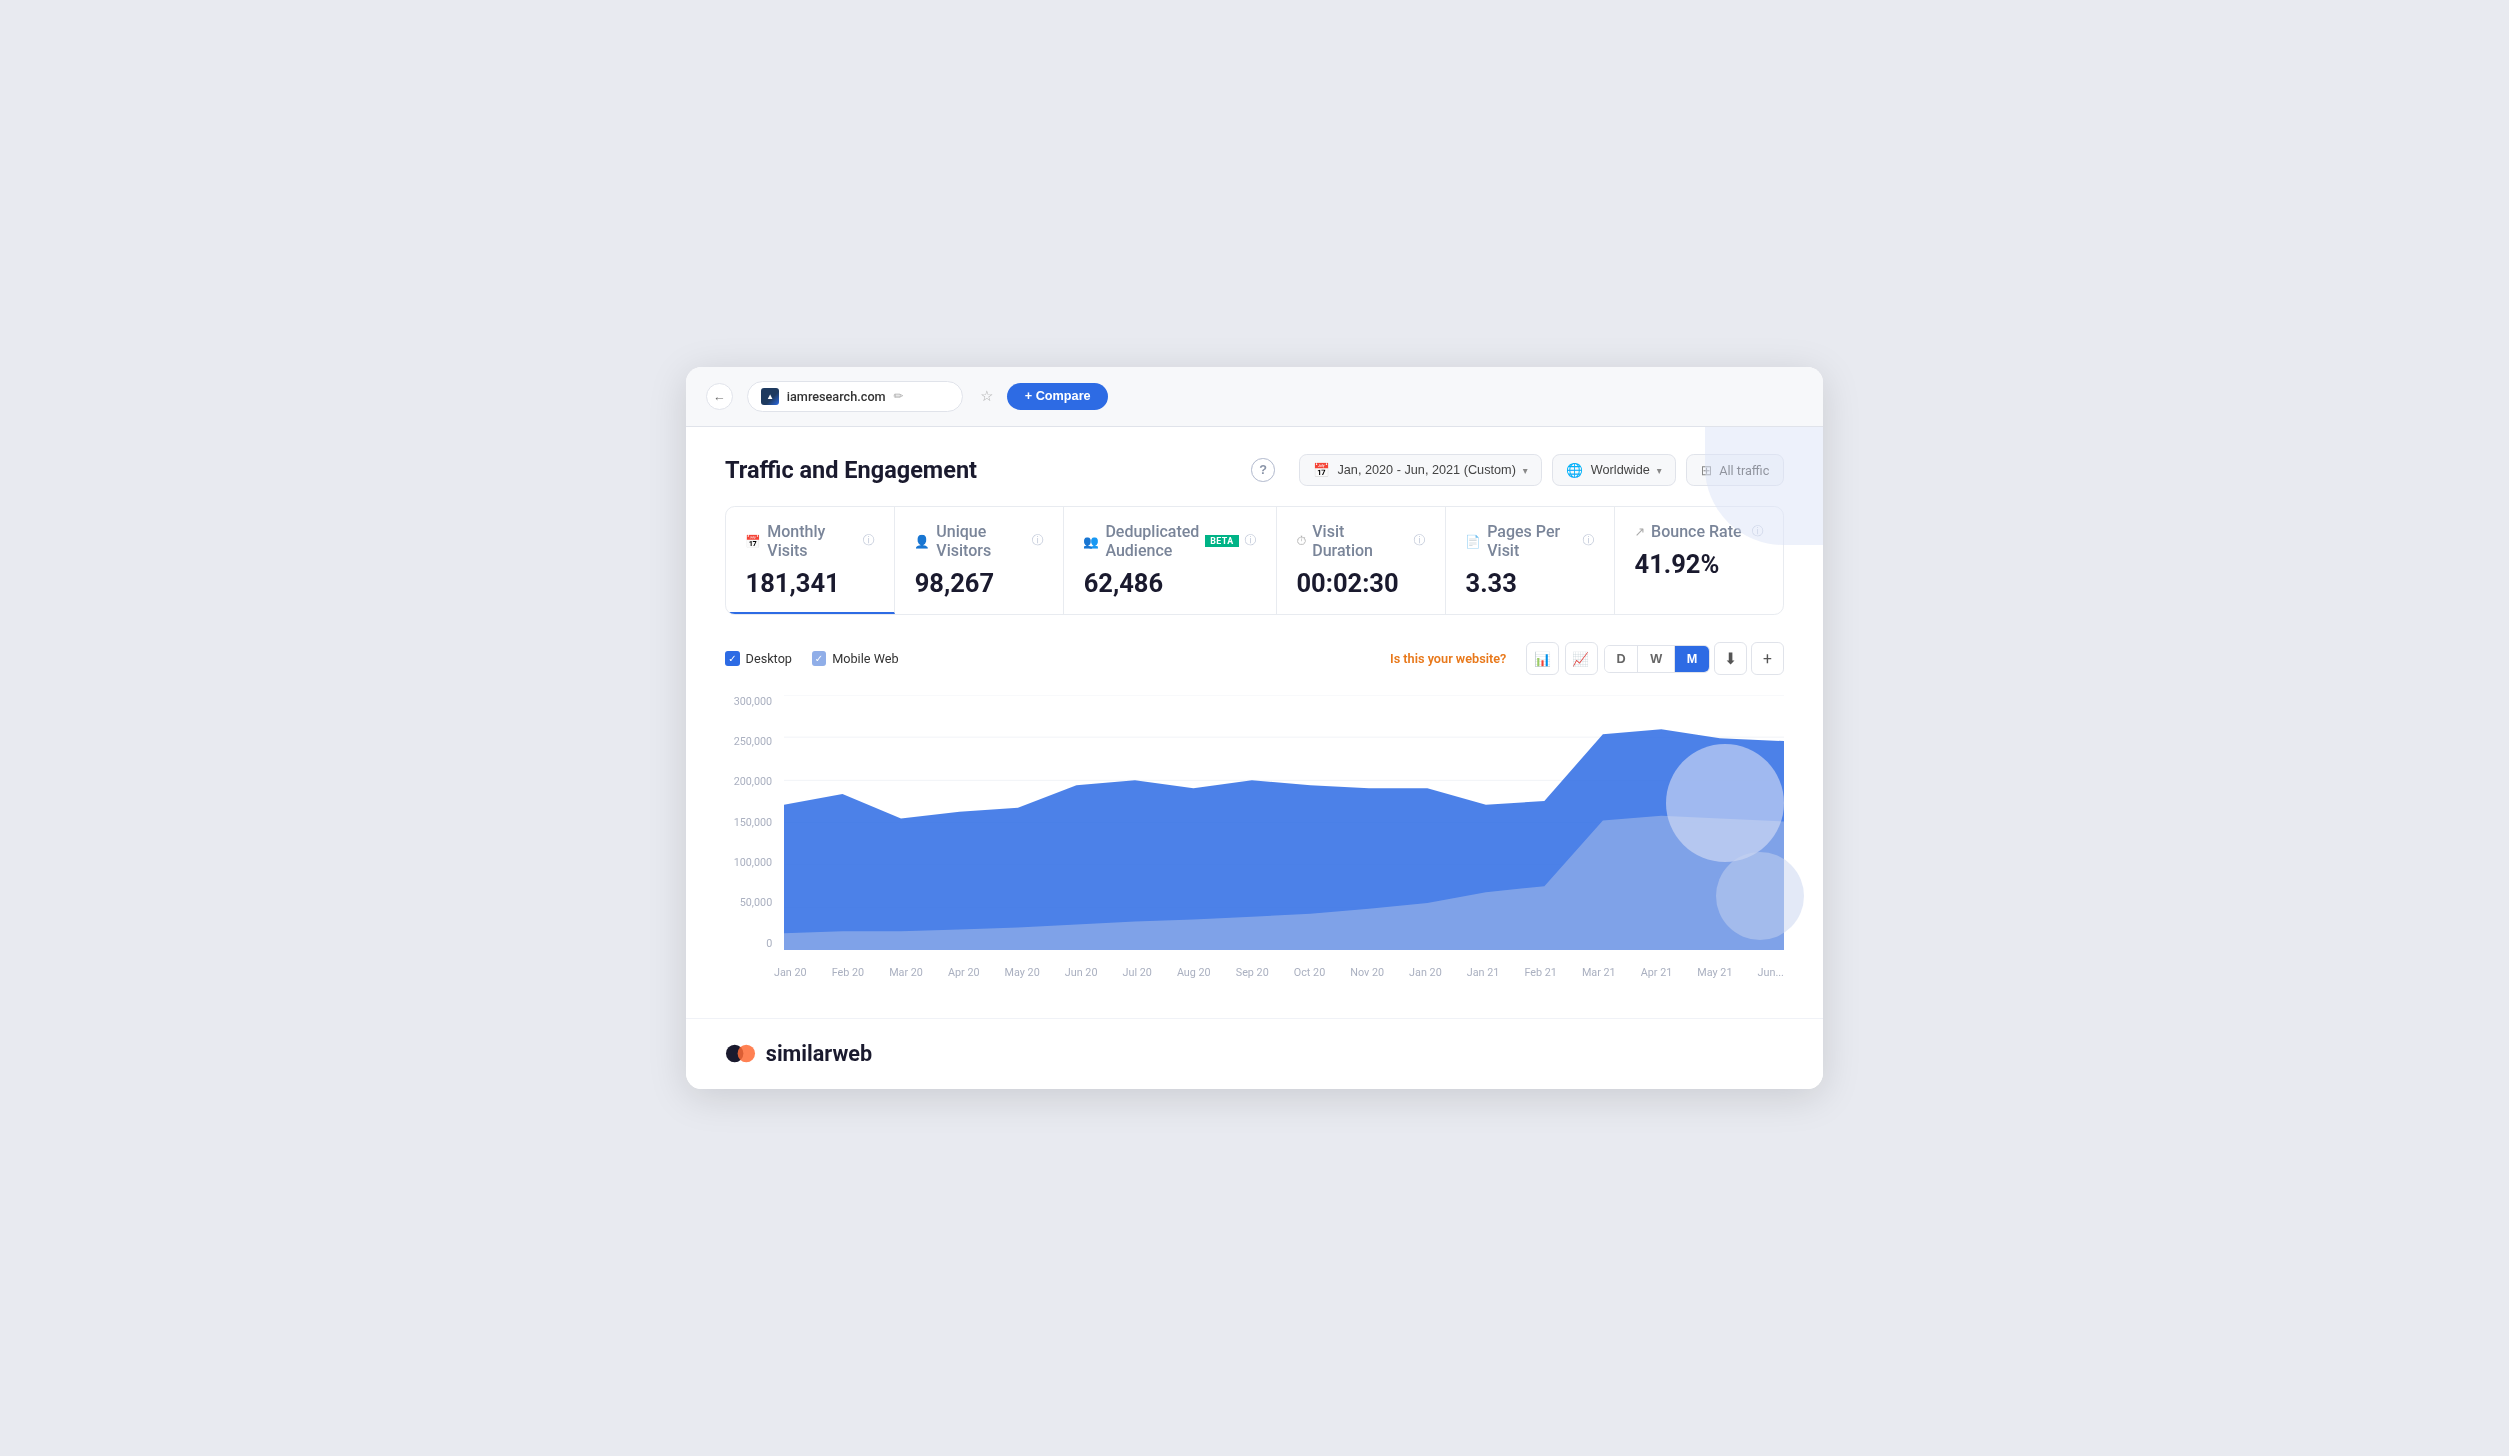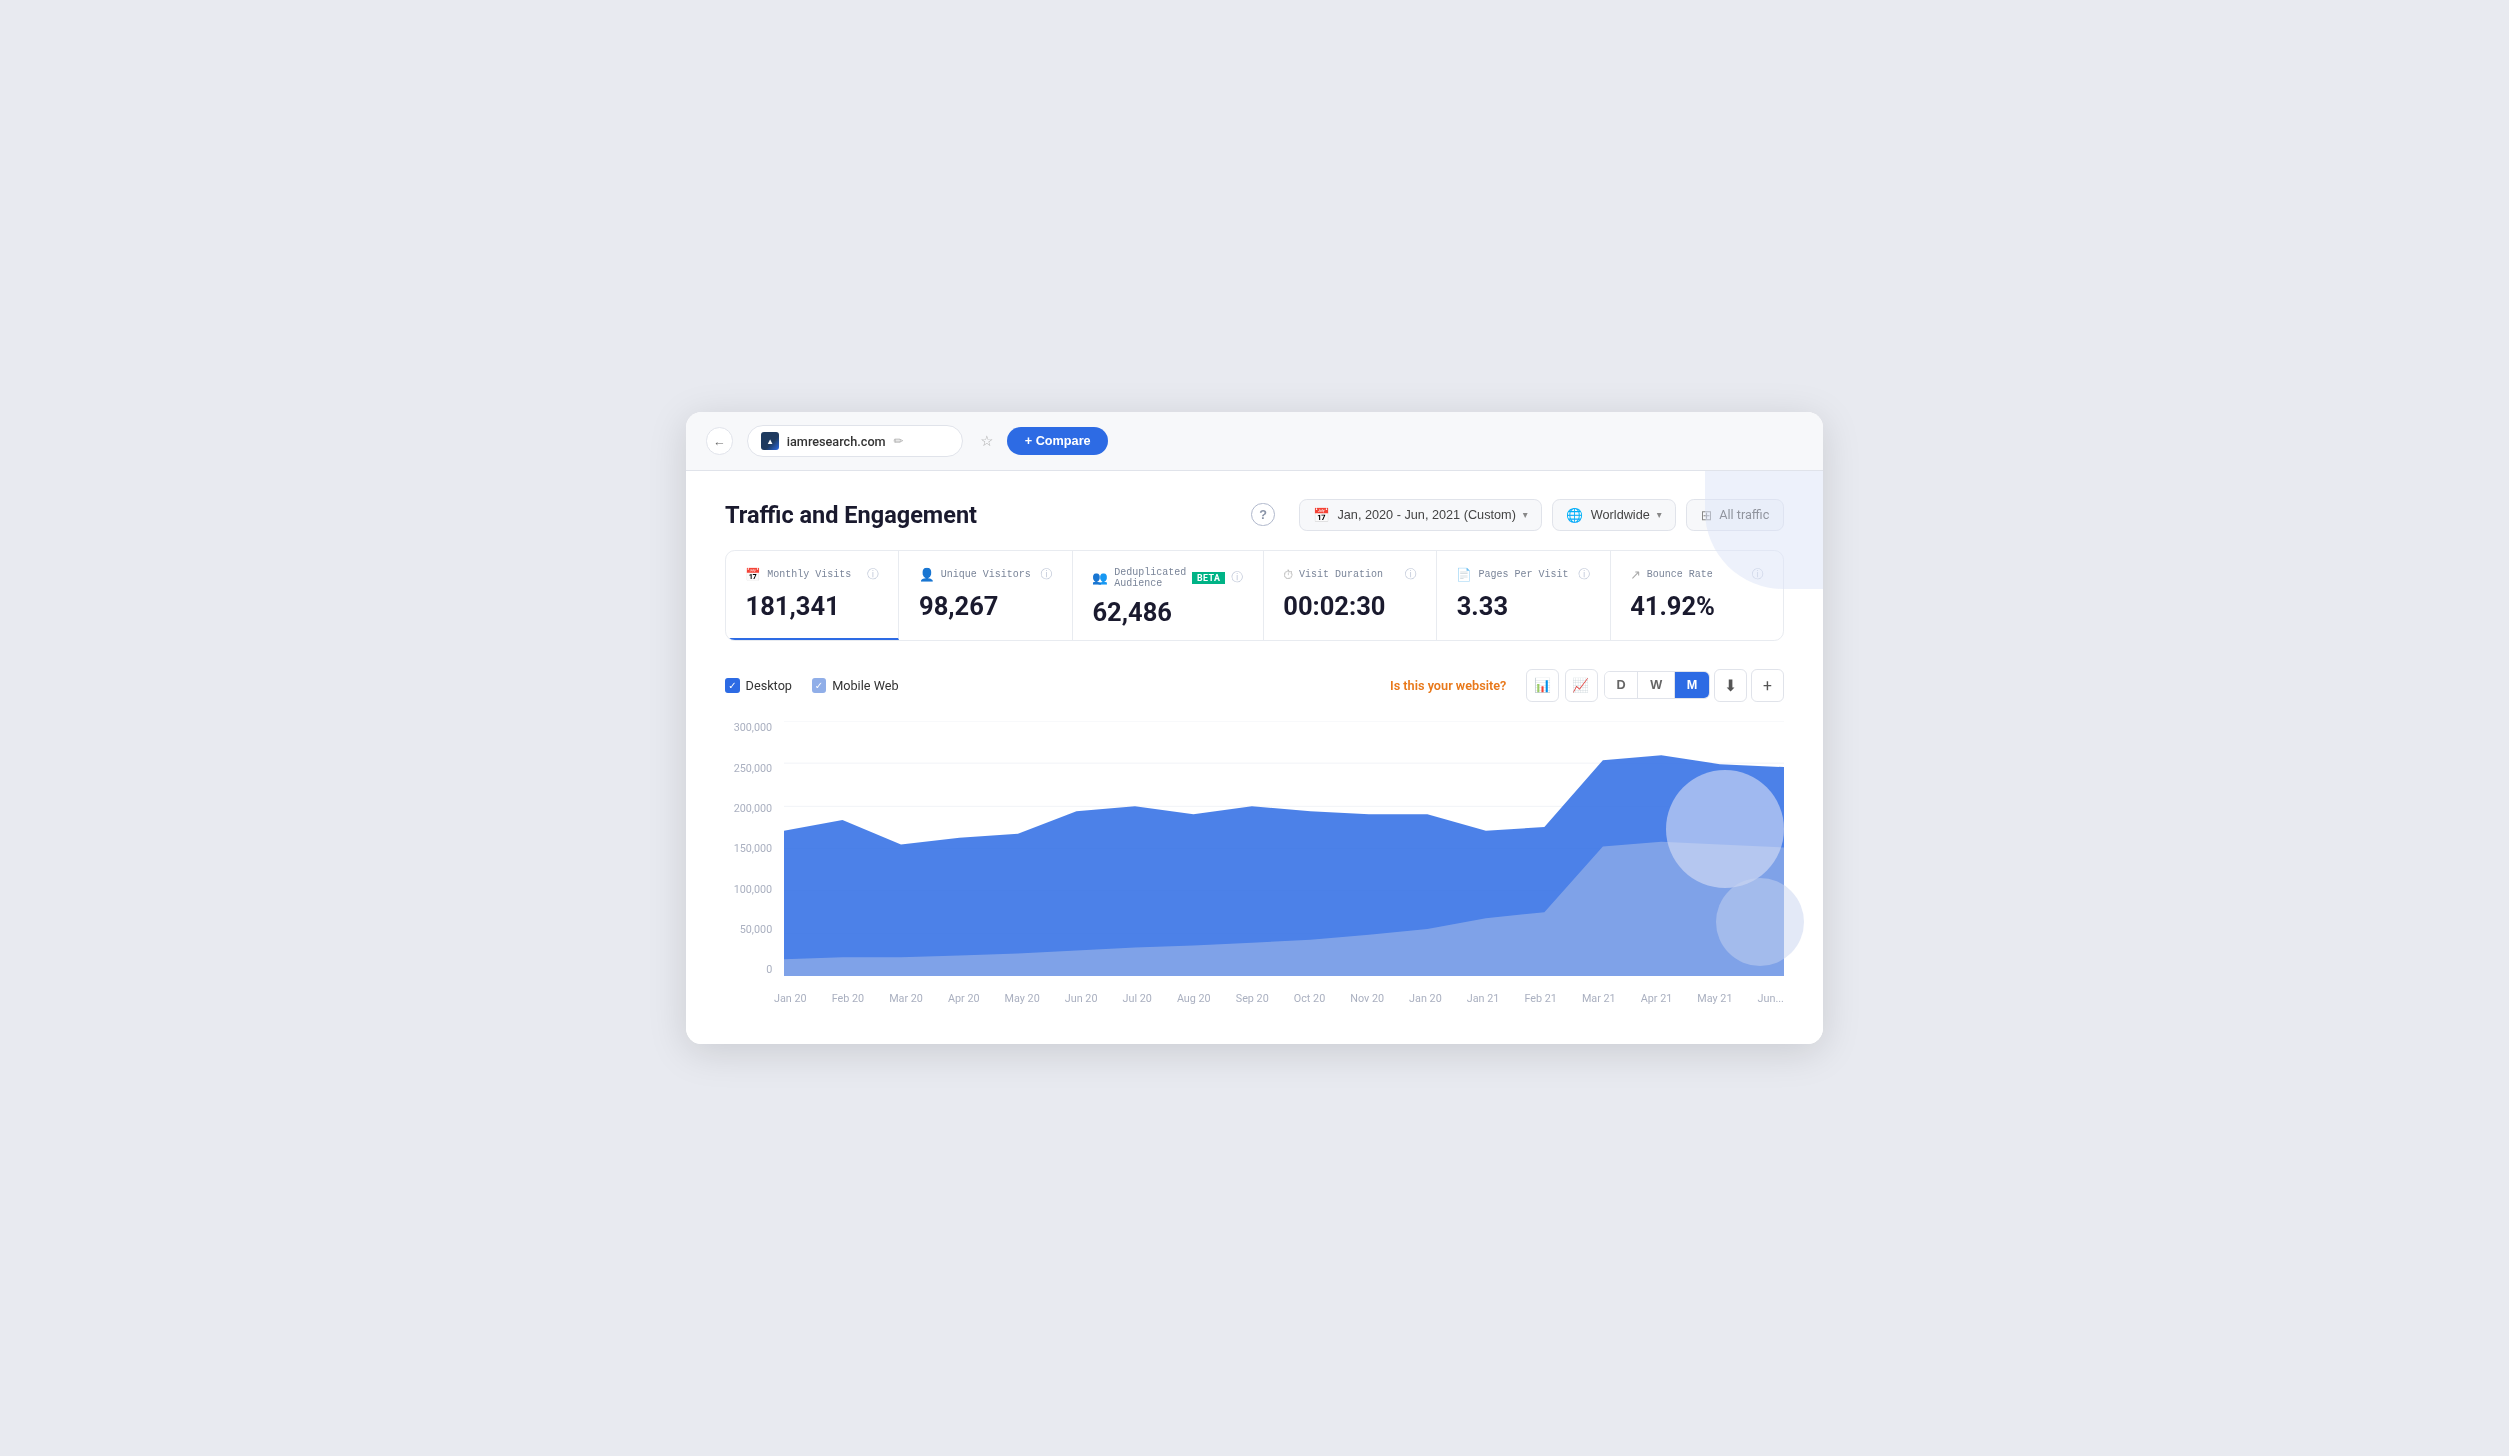--- a/index.html
+++ b/index.html
@@ -186,24 +186,23 @@
       border-bottom: 2.9px solid #2d6be4;
     }
     .metric-label-row {
       display: flex;
       align-items: center;
       gap: 5.9px;
       margin-bottom: 7.8px;
     }
     .metric-icon { color: #aaa; font-size: 12.7px; }
     .metric-label {
-      font-size: 10px;
+      font-size: 16px;
       color: #7a8599;
       font-weight: 500;
-      font-family: Liberation Mono, monospace;
     }
     .beta-badge {
       background: #00b386;
       color: #fff;
       font-size: 8.8px;
       font-weight: 700;
       border-radius: 0;
       padding: 1px 4.9px;
       letter-spacing: 0.5px;
     }
@@ -571,14 +570,21 @@
         <span class="x-label">Jun...</span>
       </div>
 
       <div class="deco-bottom-right">
         <div class="deco-circle-1"></div>
         <div class="deco-circle-2"></div>
       </div>
     </div>
   </div>
 
+  <div class="brand-bar">
+    <svg class="brand-logo" viewBox="0 0 32 32">
+      <circle cx="10" cy="16" r="9" fill="#1a1a2e"></circle>
+      <circle cx="22" cy="16" r="9" fill="#ff6b35" opacity="0.85"></circle>
+    </svg>
+    <span class="brand-name">similarweb</span>
+  </div>
 </div>
 
 
 </body></html>

